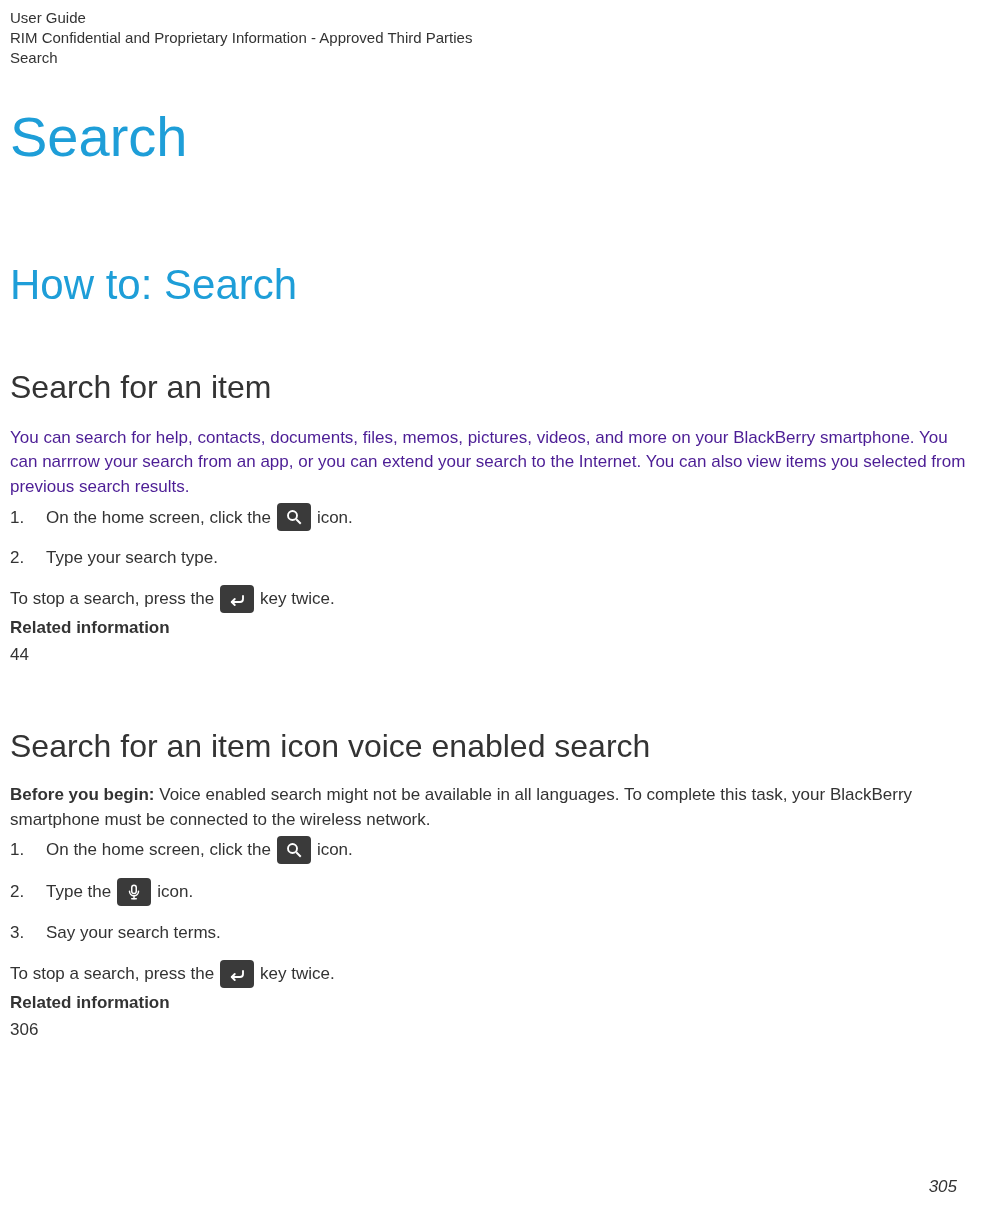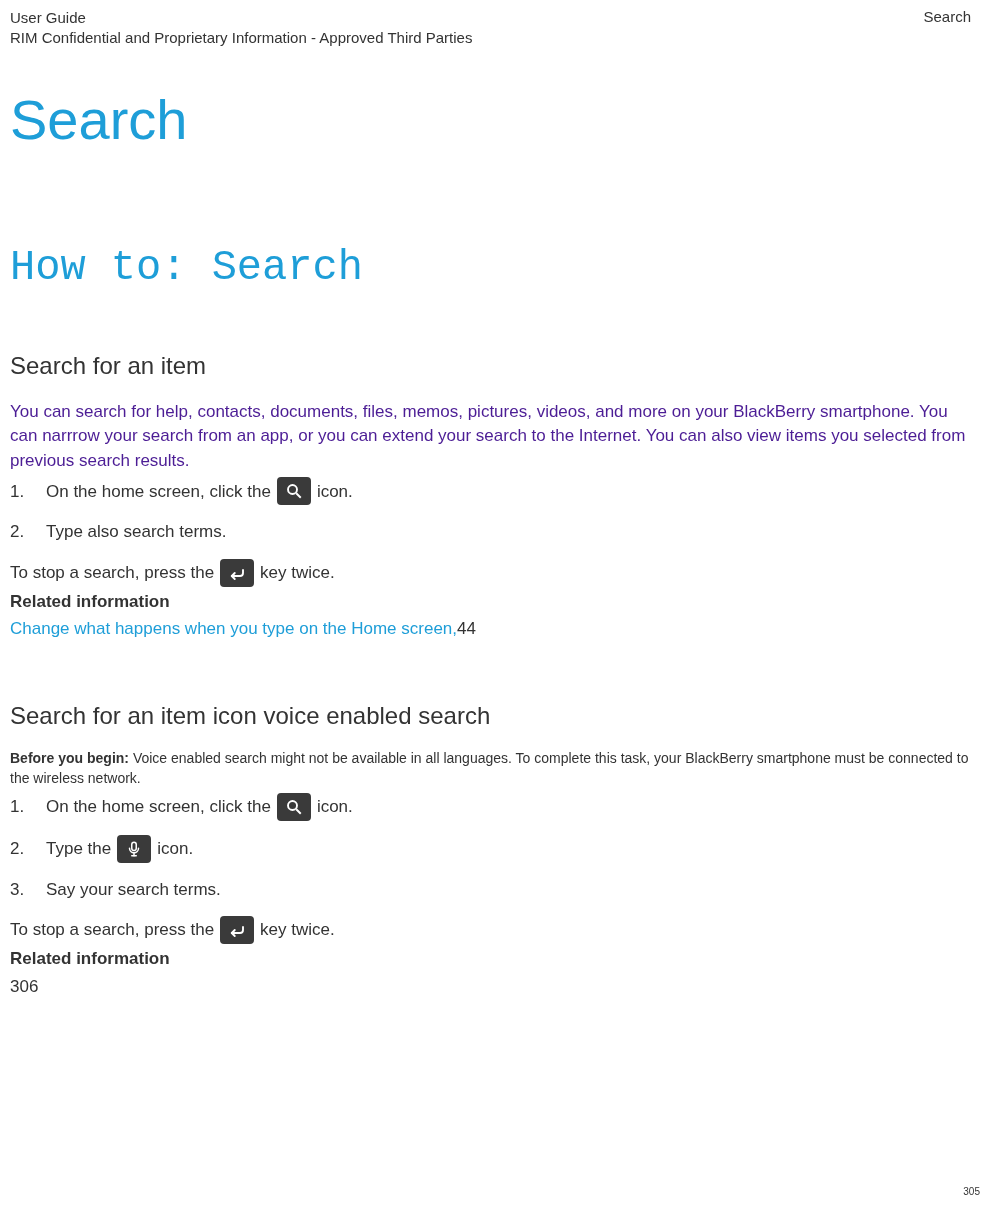--- a/index.html
+++ b/index.html
@@ -4,38 +4,37 @@
   <style>
     * { margin: 0; padding: 0; box-sizing: border-box; }
     body {
       font-family: Arial, Helvetica, sans-serif;
       width: 981px;
       height: 1213px;
       padding: 8px 10px;
       color: #333;
       position: relative;
     }
-    .header { display: flex; justify-content: space-between; }
+    .header { display: flex; justify-content: flex-start; flex-direction: column; }
     .header-left { font-size: 15px; line-height: 1.35; }
     .header-right { font-size: 15px; }
     h1.page-title {
       font-size: 56px;
       font-weight: 300;
       color: #1e9ed8;
       margin-top: 38px;
     }
     h2.section-title {
       font-size: 42px;
       font-weight: 300;
       color: #1e9ed8;
       margin-top: 92px;
-      font-family: Liberation Mono, monospace;
     }
     h3.sub-title {
-      font-size: 24px;
+      font-size: 32px;
       font-weight: 300;
       color: #333;
       margin-top: 60px;
     }
     p.body {
       font-size: 17px;
       line-height: 1.45;
       margin-top: 20px;
       color: #4c1d95;
     }
@@ -70,25 +69,26 @@
       vertical-align: middle;
     }
     .icon-box svg { width: 18px; height: 18px; }
     .after-list { }
     .after-list p { font-size: 17px; line-height: 1.5; display: flex; align-items: center; flex-wrap: wrap; }
     .bold { font-weight: bold; }
     .link { color: #1e9ed8; }
     .page-number {
       position: absolute;
       bottom: 16px;
-      right: 1px;
-      font-size: 10px;
+      right: 24px;
+      font-size: 17px;
       color: #333;
+      font-style: italic;
     }
-    .before-begin { margin-top: 18px; font-size: 14px; line-height: 1.45; }
+    .before-begin { margin-top: 18px; font-size: 17px; line-height: 1.45; }
     .rel-line { margin-top: 2px; font-size: 17px; }
   </style>
 </head>
 <body>
 
 <div class="header">
   <div class="header-left">
     <div>User Guide</div>
     <div>RIM Confidential and Proprietary Information - Approved Third Parties</div>
   </div>
@@ -108,38 +108,37 @@
     <span>On the home screen, click the </span>
     <span class="icon-box">
       <svg viewBox="0 0 24 24" fill="none" stroke="#fff" stroke-width="2.5">
           <circle cx="10" cy="10" r="6"></circle>
           <line x1="15" y1="15" x2="21" y2="21"></line>
         </svg>
     </span>
     <span> icon.</span>
   </li>
   <li>
-    <span>Type also search terms.</span>
+    <span>Type your search type.</span>
   </li>
 </ol>
 
 <div class="after-list">
   <p>
     <span>To stop a search, press the </span>
     <span class="icon-box">
       <svg viewBox="0 0 24 24" fill="none" stroke="#fff" stroke-width="2.5" stroke-linecap="round" stroke-linejoin="round">
           <path d="M20 8v4a4 4 0 0 1-4 4H5"></path>
           <polyline points="9 20 5 16 9 12"></polyline>
         </svg>
     </span>
     <span> key twice.</span>
   </p>
   <p class="bold rel-line">Related information</p>
   <p class="rel-line">
-    <span class="link">Change what happens when you type on the Home screen,</span>
       <span> 44</span>
   </p>
 </div>
 
 <h3 class="sub-title">Search for an item icon voice enabled search</h3>
 
 <p class="before-begin">
   <span class="bold">Before you begin:</span><span> Voice enabled search might not be available in all languages. To complete this task, your BlackBerry smartphone must be connected to the wireless network.</span>
 </p>
 

